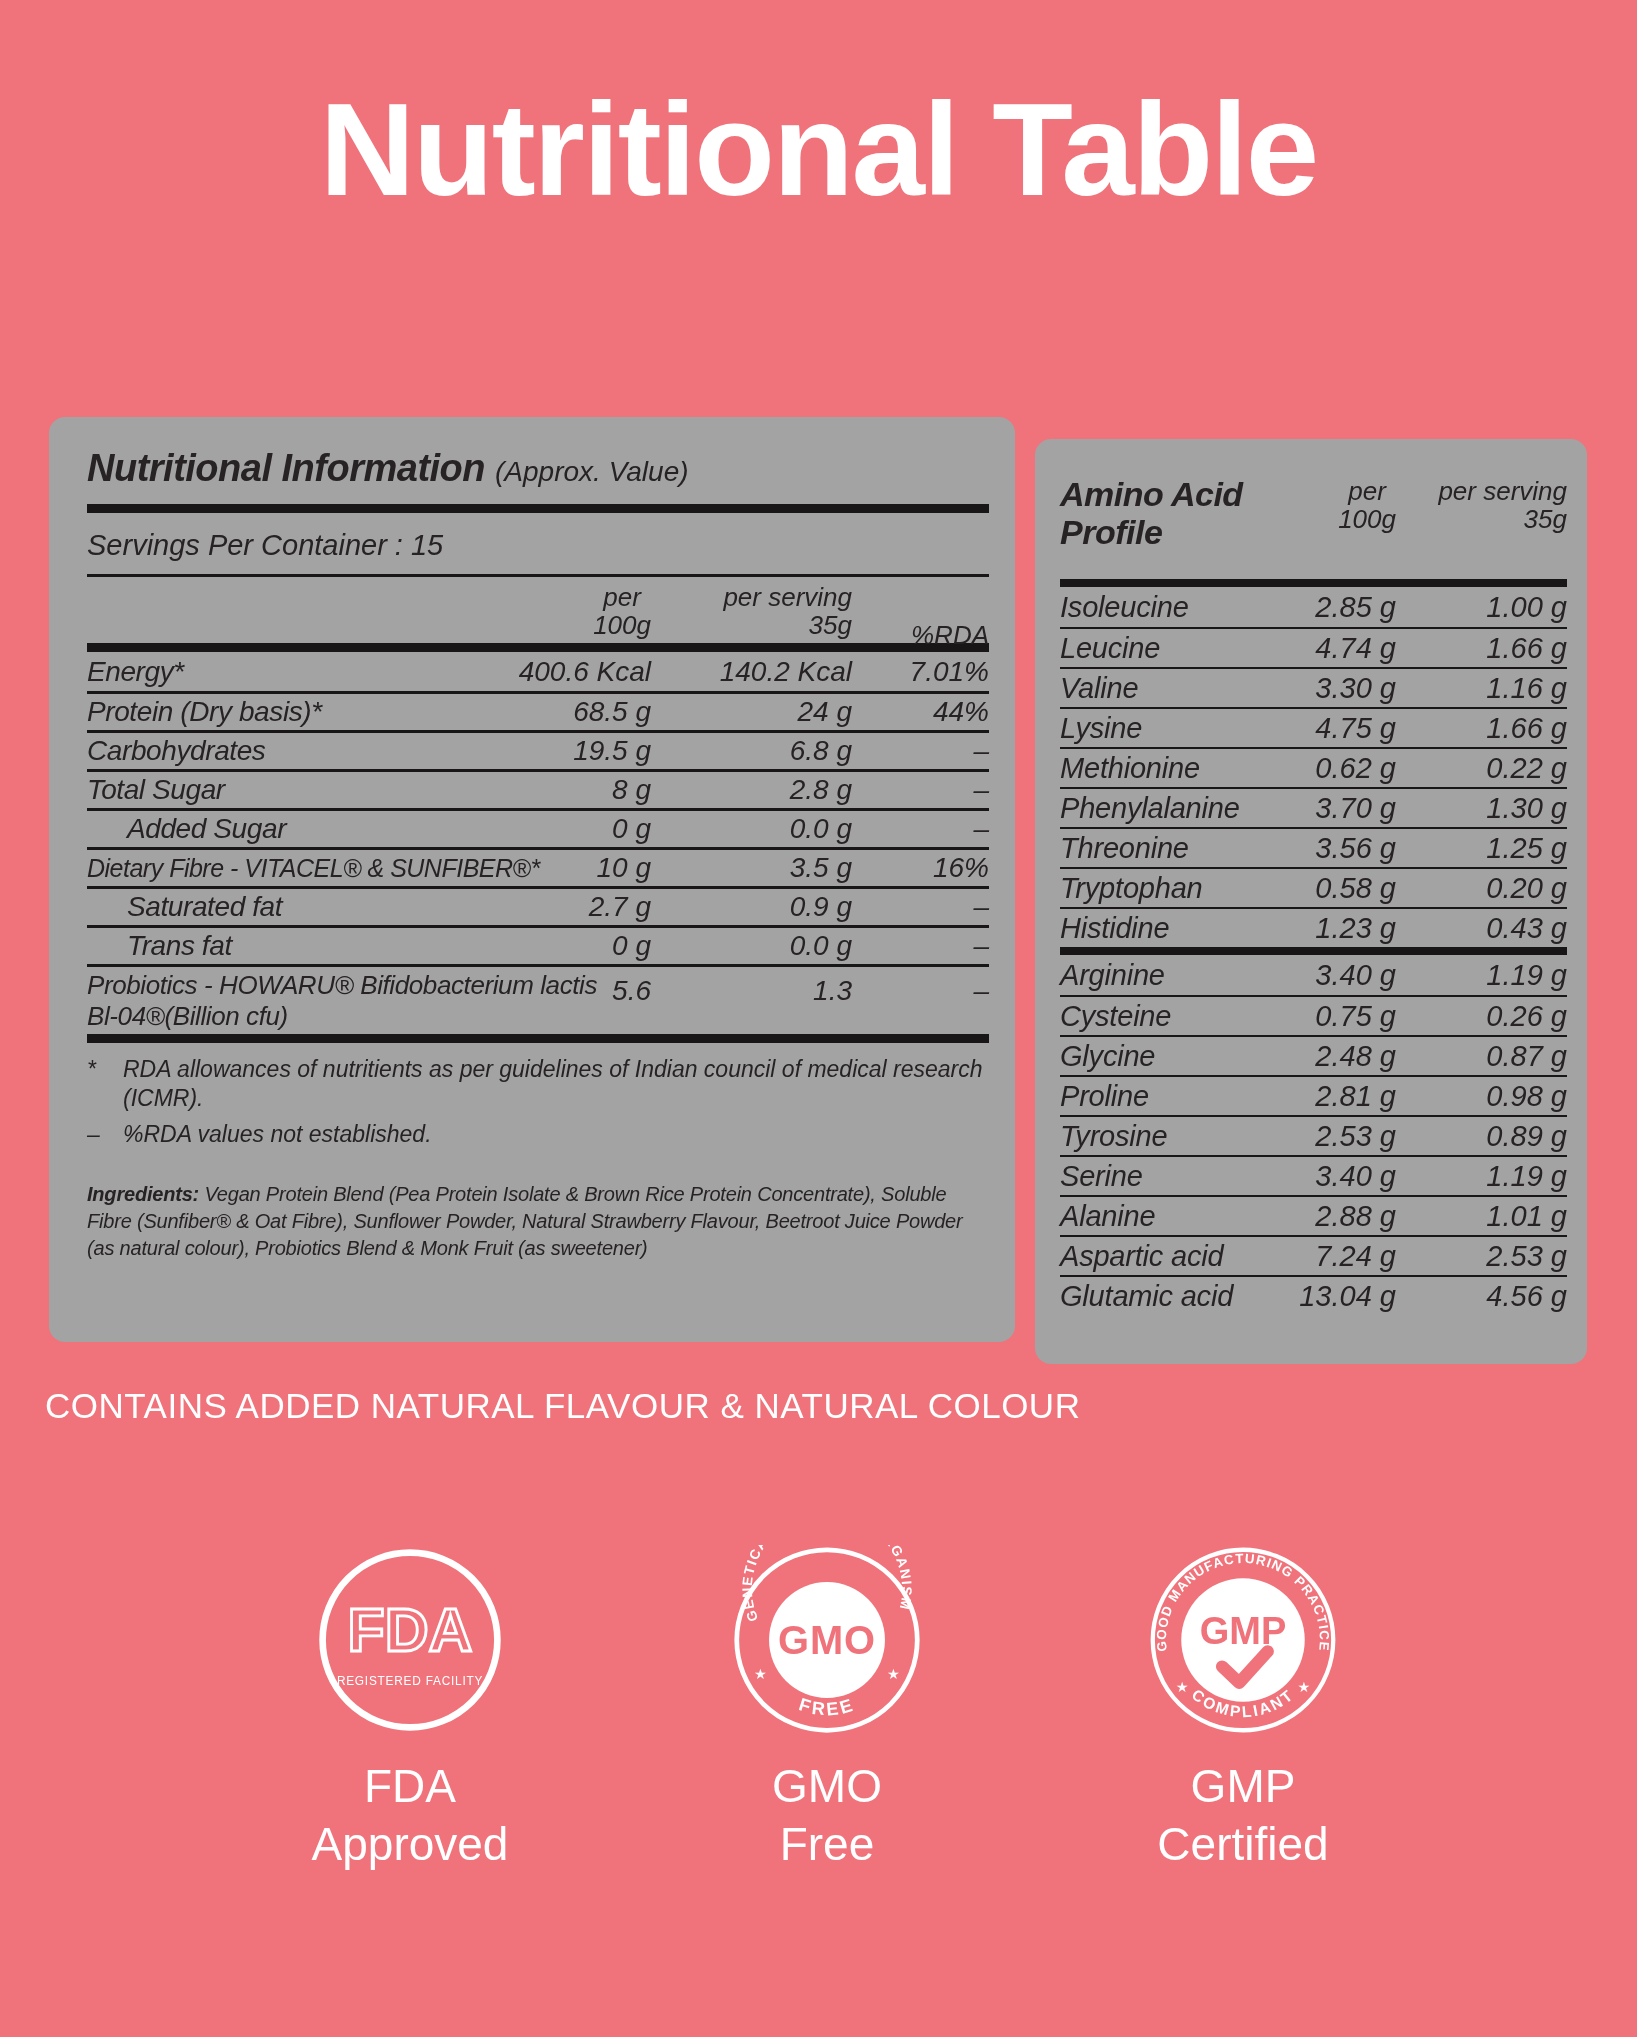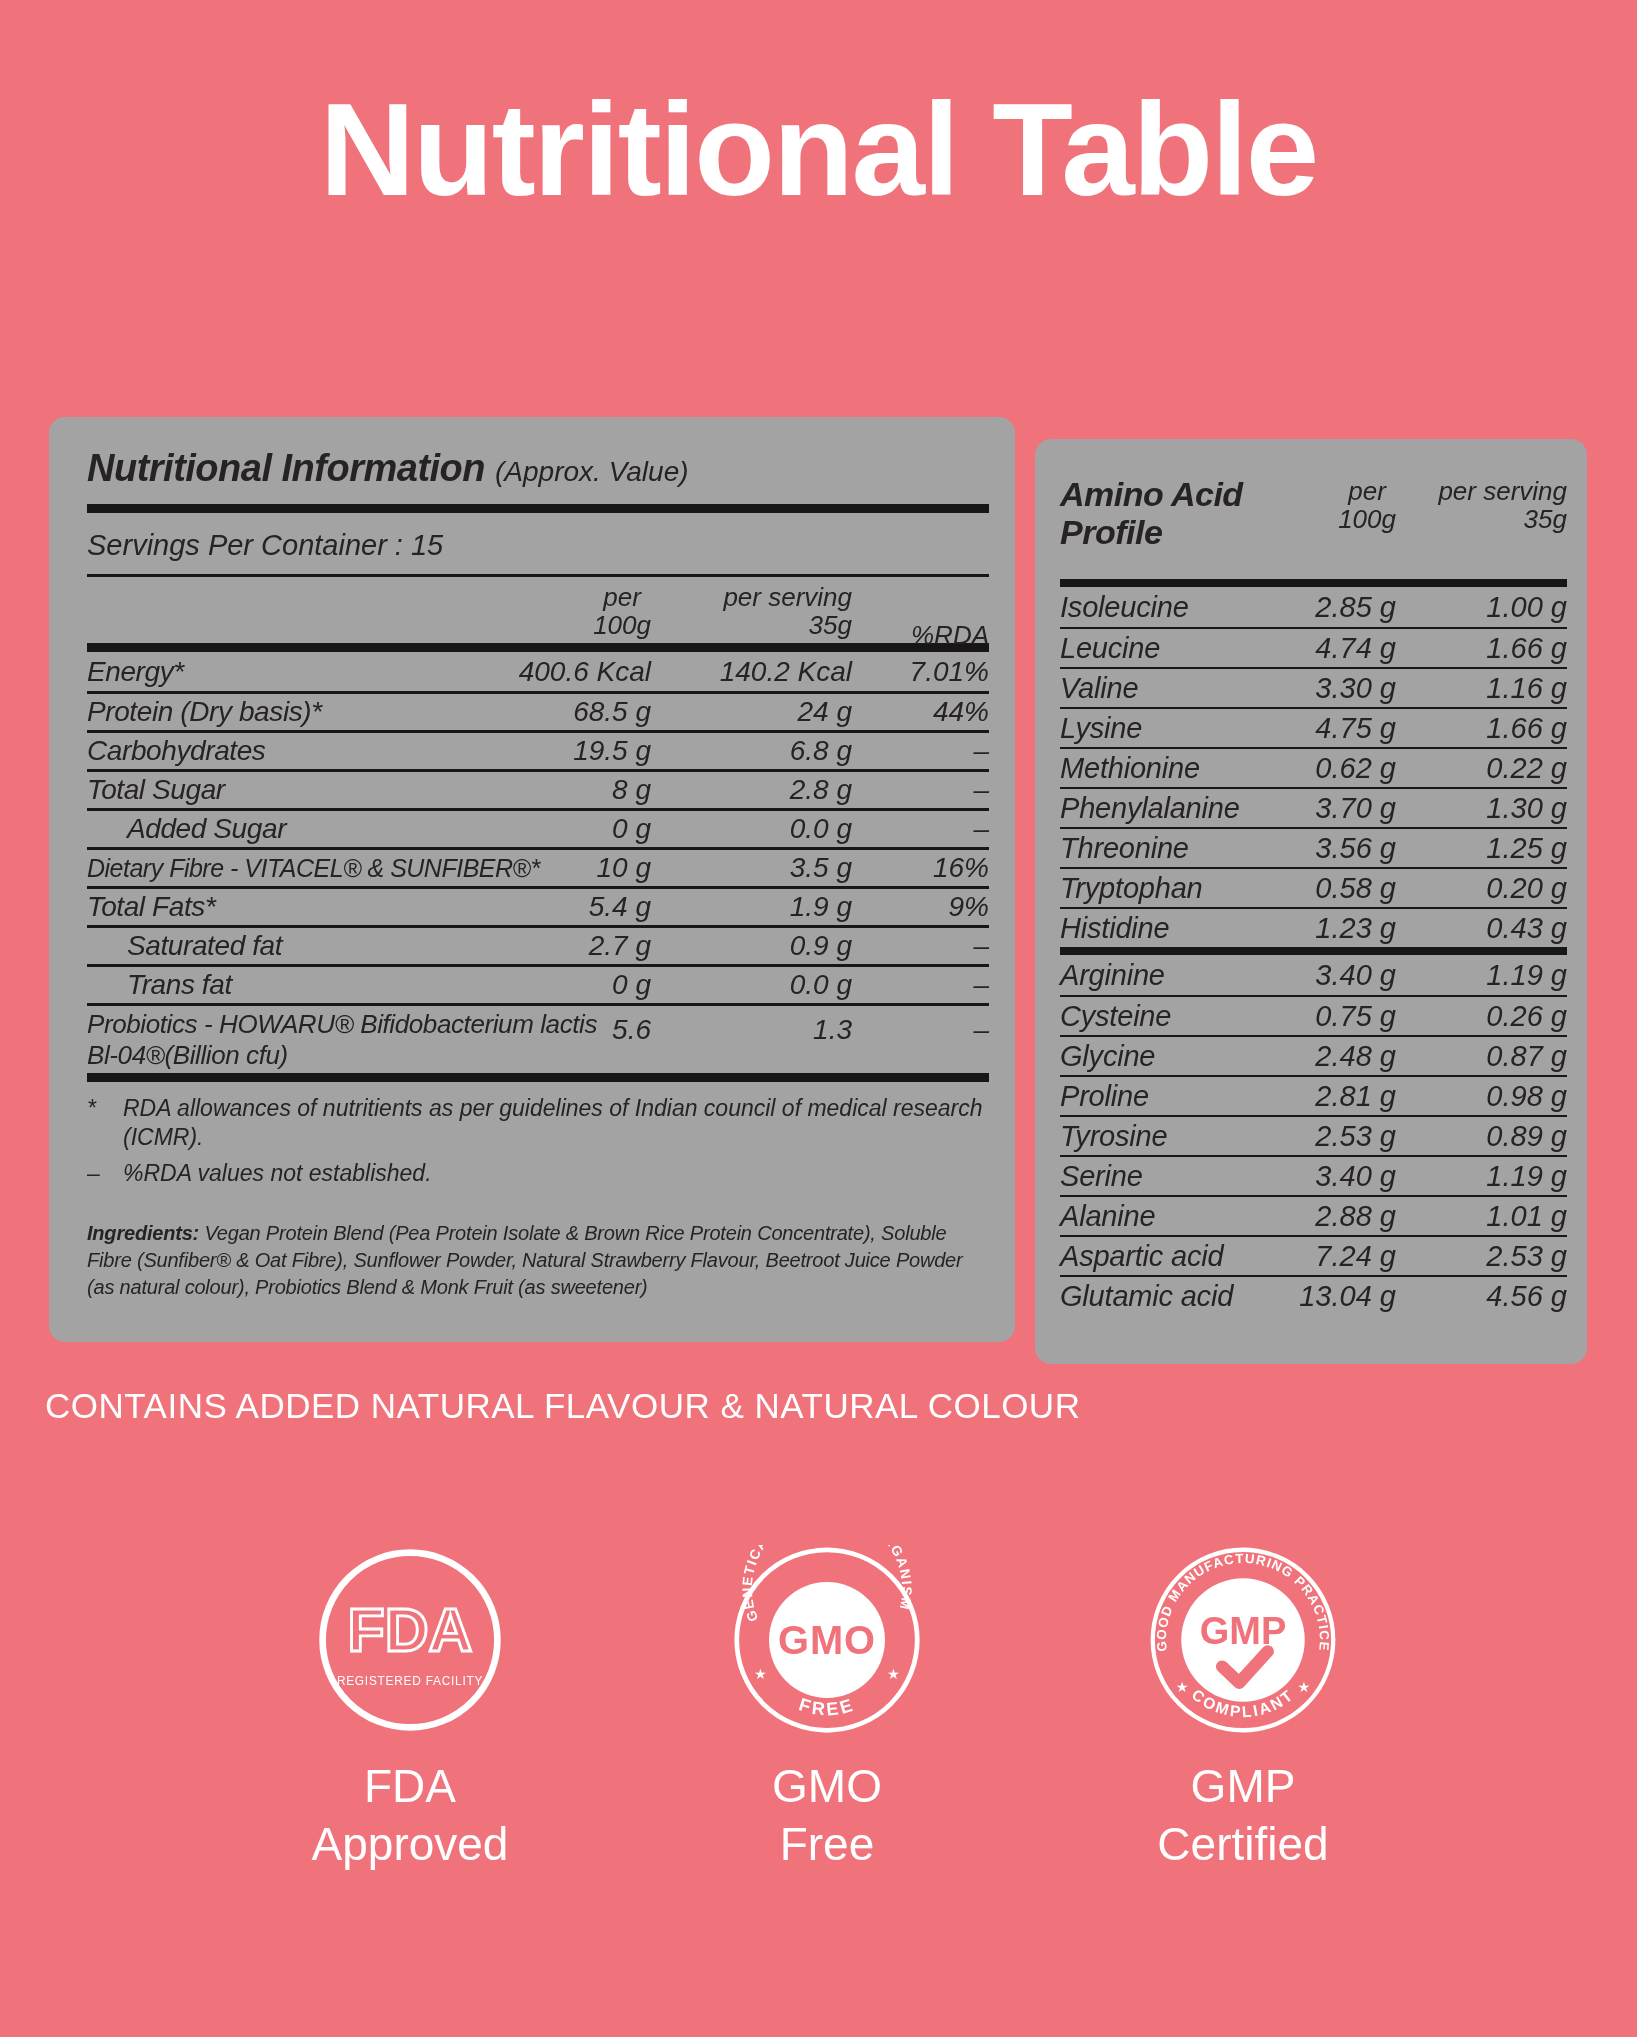--- a/index.html
+++ b/index.html
@@ -147,26 +147,20 @@
           <div class="nval vrda">–</div>
         </div>
 
         <div class="nrow tight">
           <div class="nname">Dietary Fibre - VITACEL® &amp; SUNFIBER®*</div>
           <div class="nval v100">10 g</div>
           <div class="nval vserv">3.5 g</div>
           <div class="nval vrda">16%</div>
         </div>
 
-        <div class="nrow">
-          <div class="nname">Total Fats*</div>
-          <div class="nval v100">5.4 g</div>
-          <div class="nval vserv">1.9 g</div>
-          <div class="nval vrda">9%</div>
-        </div>
 
         <div class="nrow sub">
           <div class="nname">Saturated fat</div>
           <div class="nval v100">2.7 g</div>
           <div class="nval vserv">0.9 g</div>
           <div class="nval vrda">–</div>
         </div>
 
         <div class="nrow sub">
           <div class="nname">Trans fat</div>

